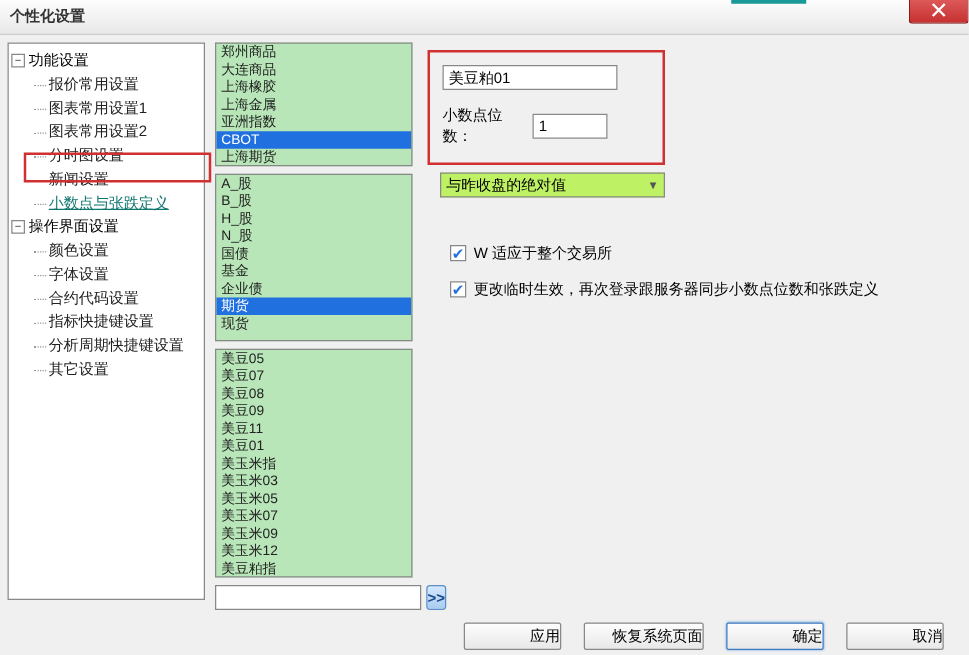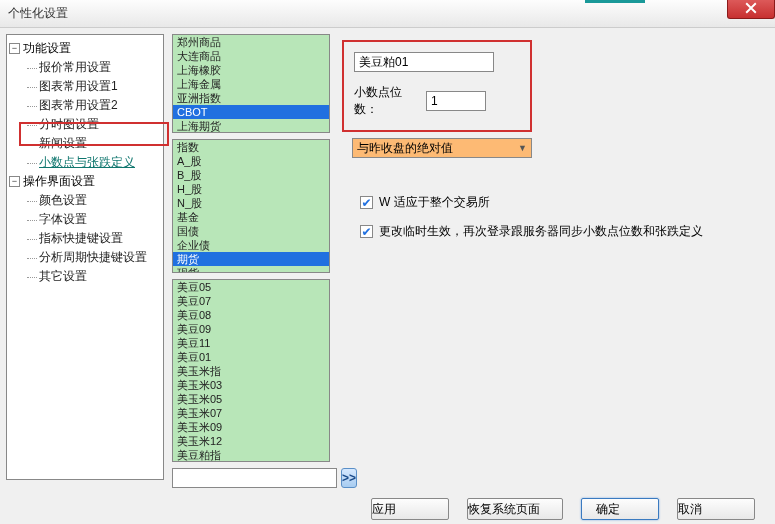--- a/index.html
+++ b/index.html
@@ -1,18 +1,18 @@
 <!DOCTYPE html>
 <html><head>
 <meta charset="utf-8">
 <style>
 * { box-sizing: border-box; margin: 0; padding: 0; font-family: "Microsoft YaHei", SimSun, sans-serif; font-size: 12px; }
 body { background: #f0f0f0; width: 775px; height: 524px; overflow: hidden; }
 
-.titlebar { height: 28px; background: linear-gradient(#fdfdfd, #e8e8e8); border-bottom: 1px solid #ccc; display: flex; align-items: center; padding-left: 8px; position: relative; }
+.titlebar { height: 28px; background: linear-gradient(#fdfdfd, #e8e8e8); border-bottom: 1px solid #ccc; display: flex; align-items: center; padding-left: 8px; position: relative; font-weight: bold; }
 .titlebar .title { color: #333; }
 .close-btn { position: absolute; right: 0; top: -3px; width: 48px; height: 22px; background: linear-gradient(#e06060, #c73030); border: 1px solid #8b1a1a; border-top: none; border-radius: 0 0 3px 3px; display: flex; align-items: center; justify-content: center; }
 .close-btn svg { width: 12px; height: 12px; }
 .teal-accent { position: absolute; right: 130px; top: 0; width: 60px; height: 3px; background: #1a9999; }
 
 .content { display: flex; height: 466px; padding: 6px; gap: 8px; background: #f0f0f0; }
 
 .tree-panel { width: 158px; height: 446px; border: 1px solid #888; background: #fff; padding: 4px 2px; overflow: hidden; }
 .tree-node { display: flex; align-items: center; padding: 1px 0; cursor: default; white-space: nowrap; }
 .tree-toggle { width: 11px; height: 11px; border: 1px solid #888; display: inline-flex; align-items: center; justify-content: center; margin-right: 3px; font-size: 9px; line-height: 1; color: #333; background: #fff; }
@@ -33,28 +33,28 @@
 
 .right-col { flex: 1; padding: 6px 4px; }
 .redbox { border: 2px solid #d03030; padding: 10px 10px 12px 10px; width: 190px; margin-bottom: 6px; }
 .field-row { display: flex; align-items: center; margin-bottom: 12px; gap: 2px; }
 .field-row:last-child { margin-bottom: 0; }
 .field-label { width: 70px; }
 .field-display { border: 1px solid #888; background: #fff; padding: 2px 4px; width: 100px; height: 20px; display: flex; align-items: center; }
 .field-input { border: 1px solid #888; background: #fff; padding: 2px 4px; width: 60px; height: 20px; }
 .below-box { margin-left: 10px; }
 .lbl-row { margin-bottom: 4px; }
-.select { width: 180px; height: 20px; border: 1px solid #888; background: #fdba74; padding: 0 4px; display: flex; align-items: center; justify-content: space-between; }
+.select { width: 180px; height: 20px; border: 1px solid #888; background: #bef264; padding: 0 4px; display: flex; align-items: center; justify-content: space-between; }
 .select .arrow { font-size: 9px; color: #555; }
 .check-row { display: flex; align-items: center; gap: 6px; margin-top: 36px; margin-left: 8px; }
 .check-row2 { margin-top: 12px; }
 .checkbox { width: 13px; height: 13px; border: 1px solid #888; background: #fff; display: inline-flex; align-items: center; justify-content: center; font-size: 10px; color: #2070e0; }
 
 .footer { height: 30px; display: flex; justify-content: flex-end; align-items: center; gap: 18px; padding-right: 20px; background: #f0f0f0; }
-.btn { width: 78px; height: 22px; border: 1px solid #888; background: linear-gradient(#fdfdfd, #e8e8e8); border-radius: 2px; display: flex; align-items: center; justify-content: flex-start; cursor: default; }
+.btn { width: 78px; height: 22px; border: 1px solid #888; background: linear-gradient(#fdfdfd, #e8e8e8); border-radius: 2px; display: flex; align-items: center; justify-content: flex-end; cursor: default; }
 .btn.wide { width: 96px; }
 .btn.primary { border: 1px solid #3a7ac0; box-shadow: 0 0 2px #6aa0e0; padding-left: 14px; }
 
 .redbox2 { position: absolute; border: 2px solid #d03030; pointer-events: none; }
 </style>
 </head>
 <body>
 
 <div class="titlebar">
   <span class="title">个性化设置</span>
@@ -95,20 +95,23 @@
     <div class="tree-node">
       <span class="tree-toggle">−</span>
       <span>操作界面设置</span>
     </div>
     <div id="root2-children">
         <div class="tree-node tree-child">
           <span>颜色设置</span>
         </div>
         <div class="tree-node tree-child">
           <span>字体设置</span>
+        </div>
+        <div class="tree-node tree-child">
+          <span>合约代码设置</span>
         </div>
         <div class="tree-node tree-child">
           <span>指标快捷键设置</span>
         </div>
         <div class="tree-node tree-child">
           <span>分析周期快捷键设置</span>
         </div>
         <div class="tree-node tree-child">
           <span>其它设置</span>
         </div>
@@ -119,27 +122,26 @@
     <div class="listbox l1" id="list1">
         <div class="list-item">郑州商品</div>
         <div class="list-item">大连商品</div>
         <div class="list-item">上海橡胶</div>
         <div class="list-item">上海金属</div>
         <div class="list-item">亚洲指数</div>
         <div class="list-item sel">CBOT</div>
         <div class="list-item">上海期货</div>
       </div>
     <div class="listbox l2" id="list2">
-        <div class="list-item">指数</div>
         <div class="list-item">A_股</div>
         <div class="list-item">B_股</div>
         <div class="list-item">H_股</div>
         <div class="list-item">N_股</div>
+        <div class="list-item">国债</div>
         <div class="list-item">基金</div>
-        <div class="list-item">国债</div>
         <div class="list-item">企业债</div>
         <div class="list-item sel">期货</div>
         <div class="list-item">现货</div>
       </div>
     <div class="listbox l3" id="list3">
         <div class="list-item">美豆05</div>
         <div class="list-item">美豆07</div>
         <div class="list-item">美豆08</div>
         <div class="list-item">美豆09</div>
         <div class="list-item">美豆11</div>

